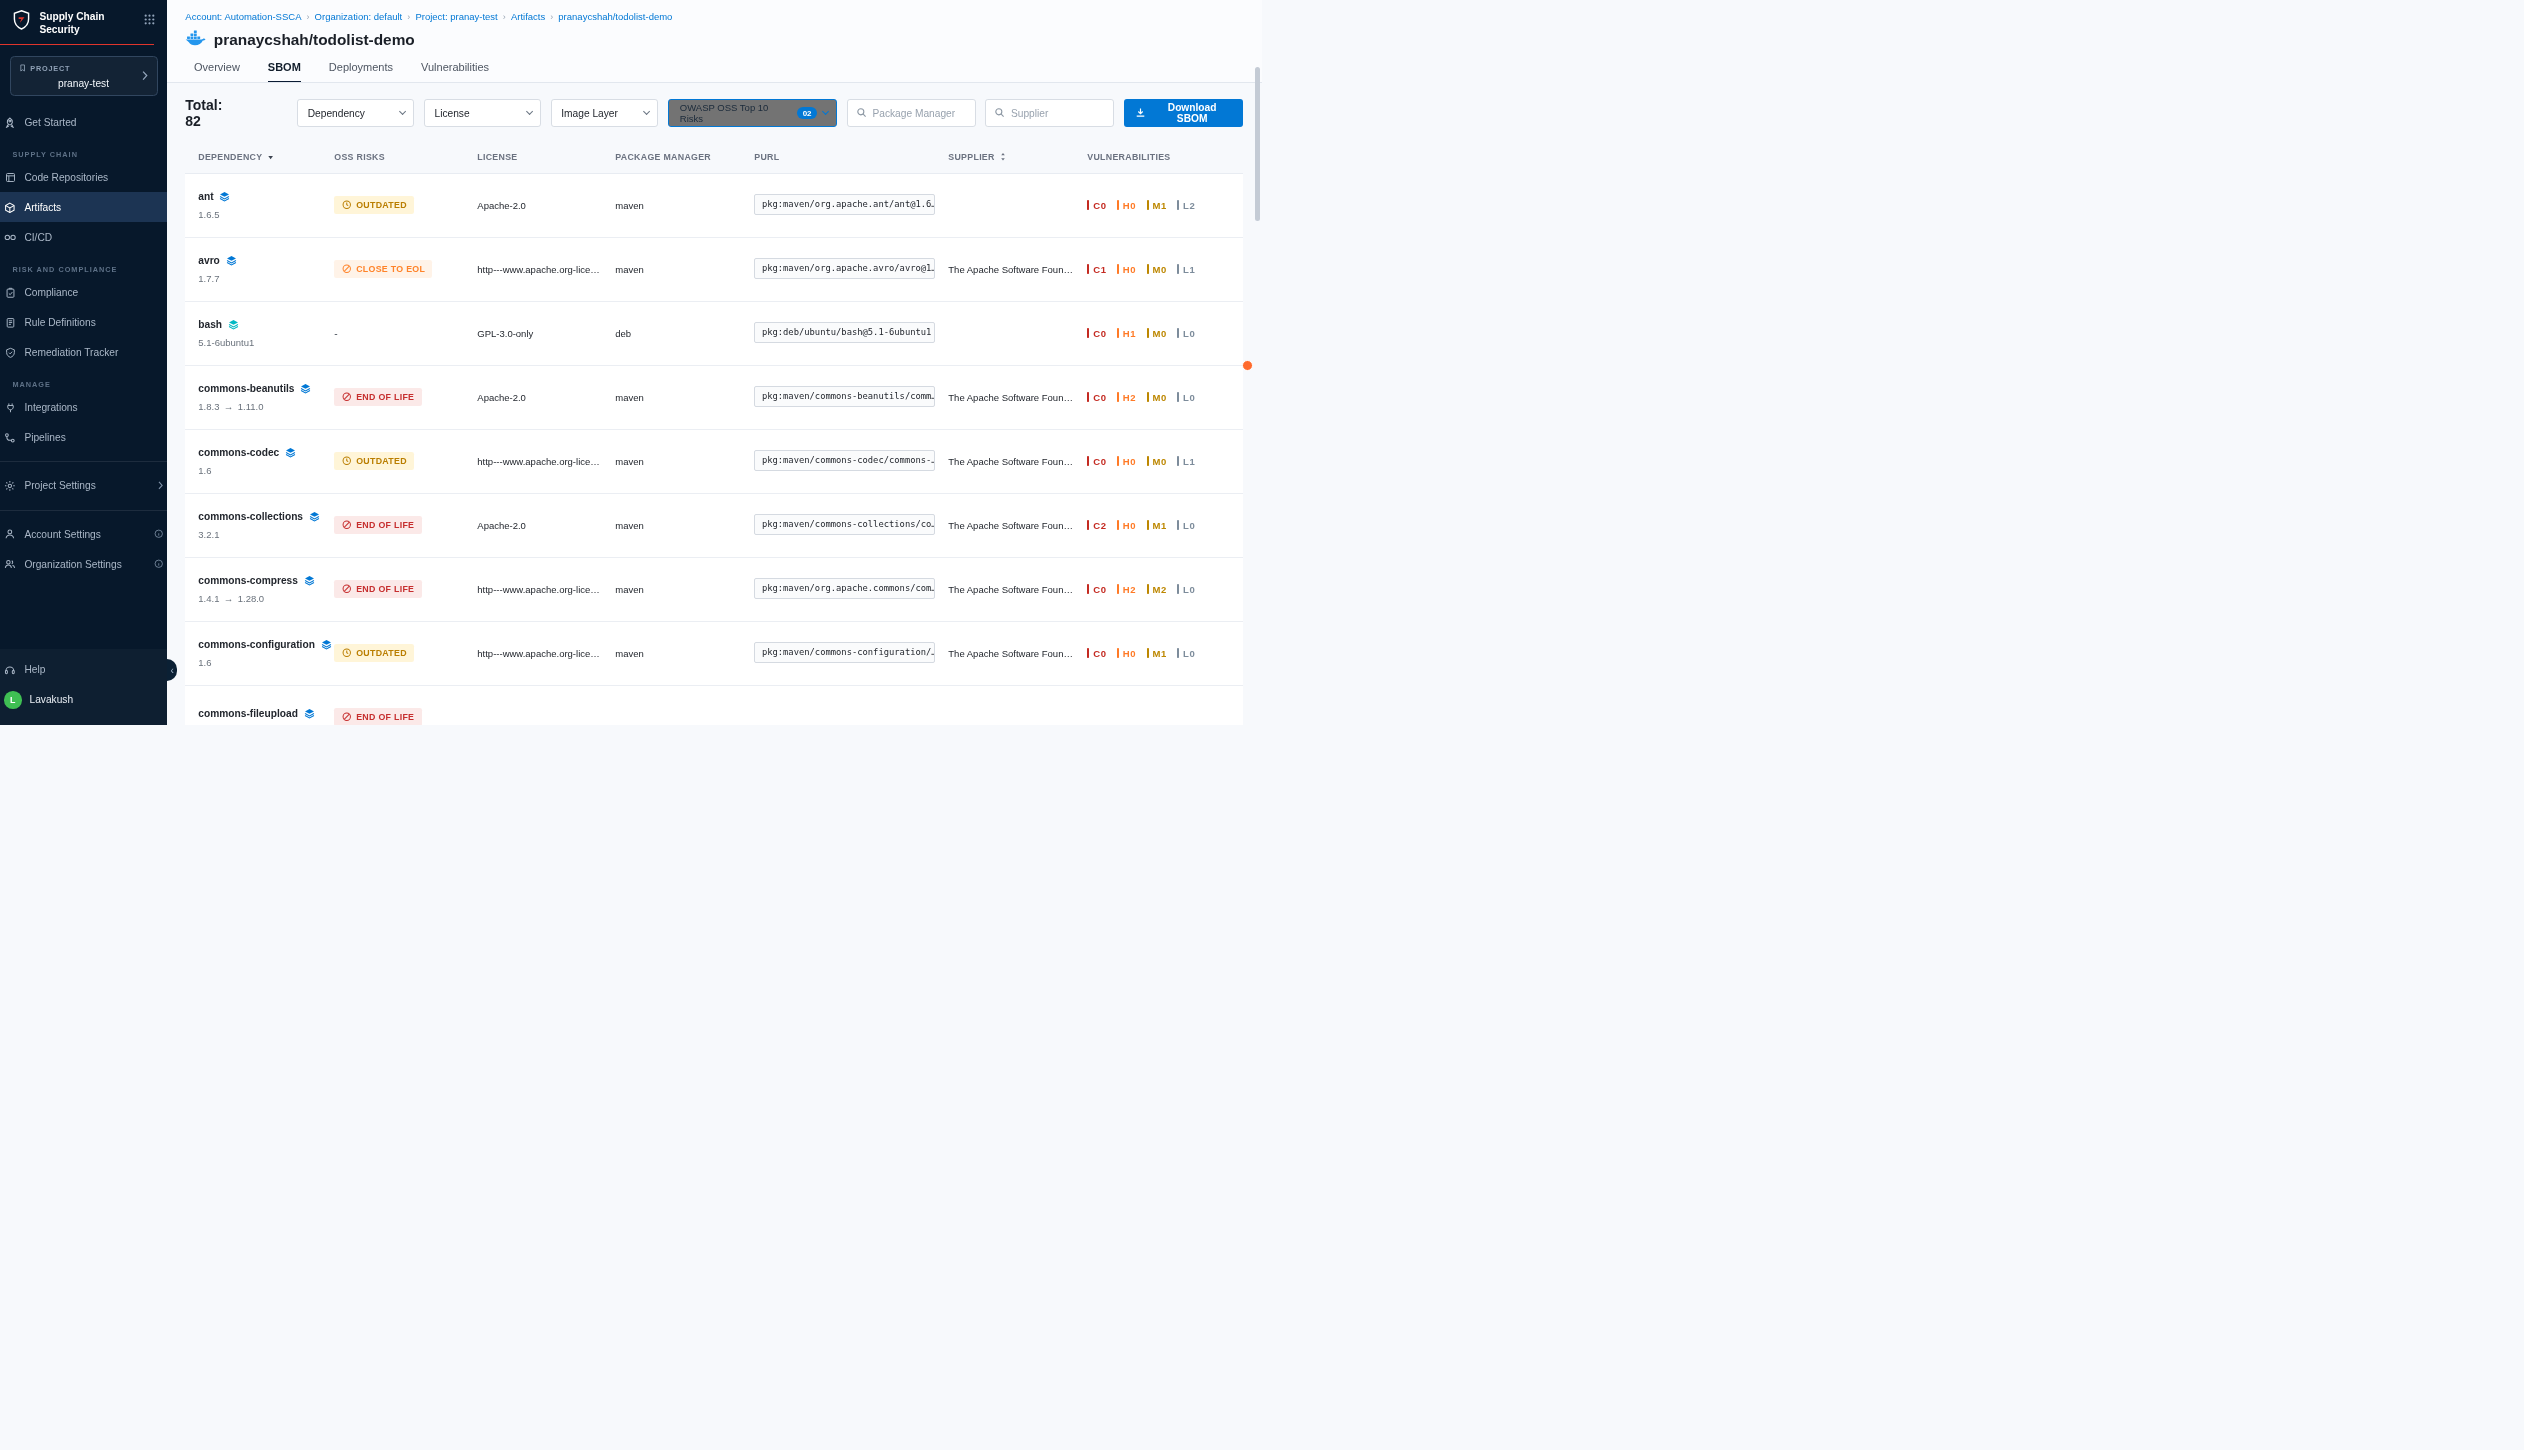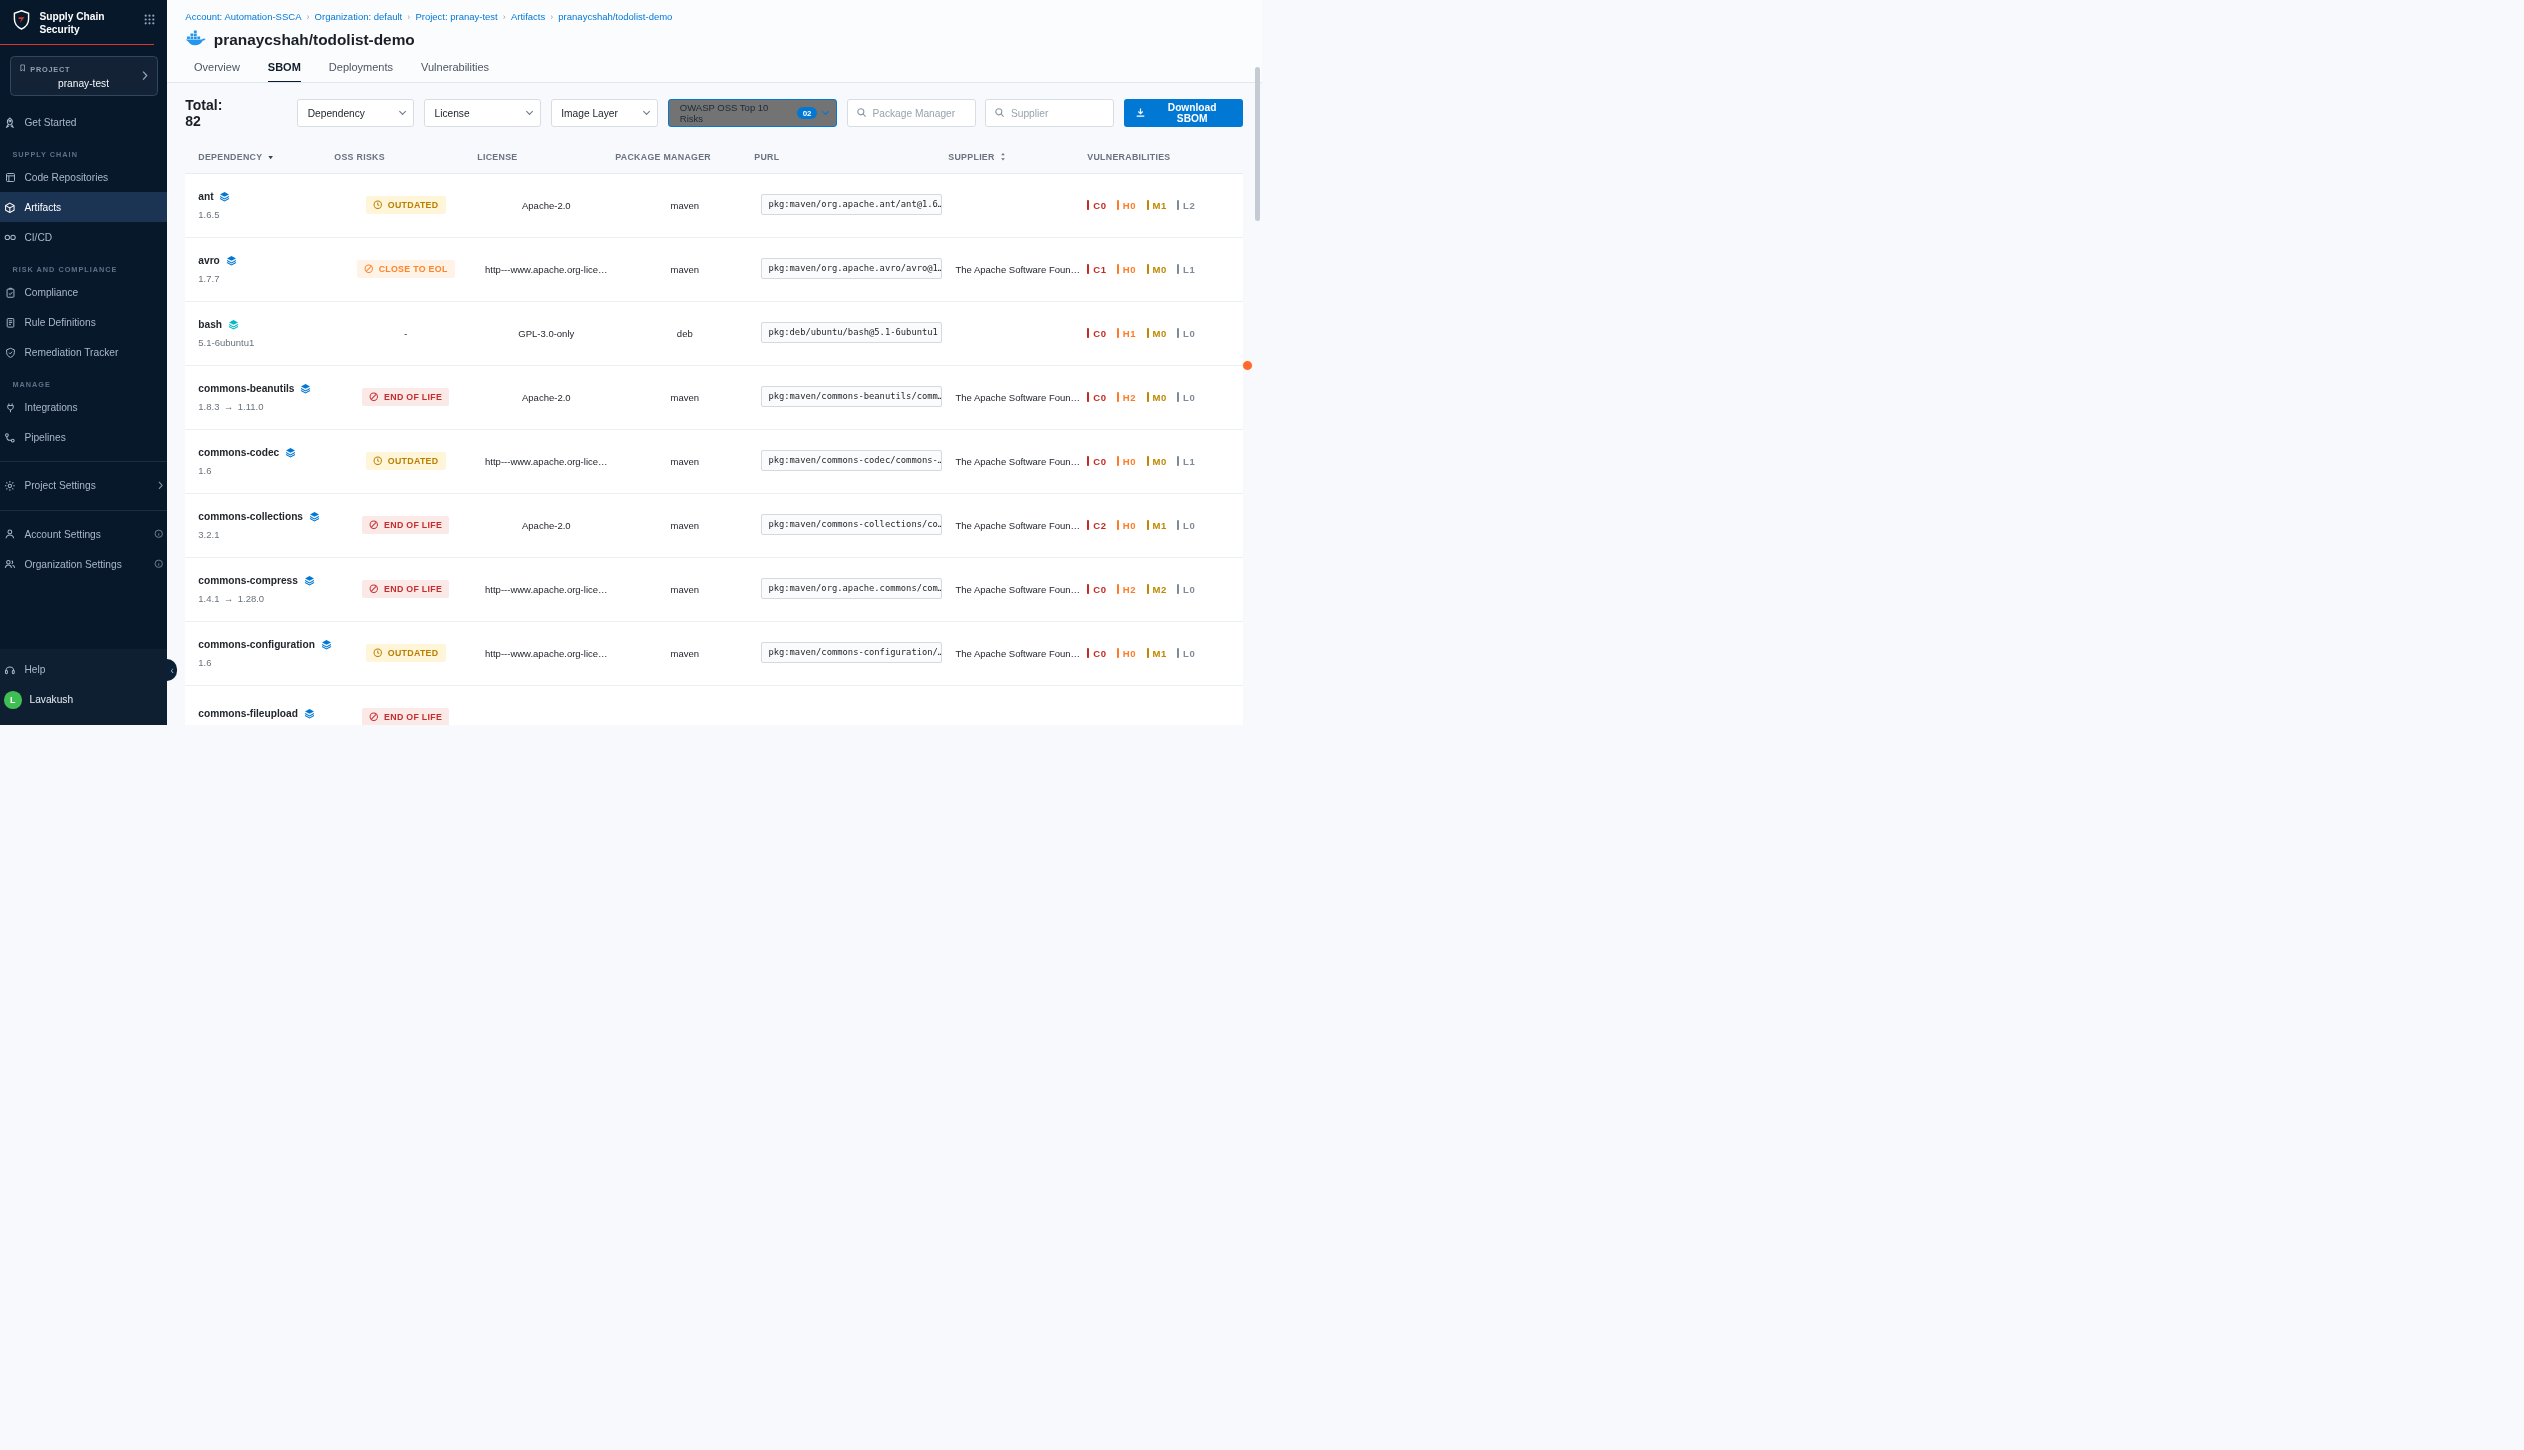--- a/index.html
+++ b/index.html
@@ -7,21 +7,21 @@
   body { font-family:"Liberation Sans", sans-serif; background:#F7F9FC; color:#23272E; }
   .app { display:flex; width:100%; height:100%; position:relative; }
 
   
   .sidebar { width:167px; min-width:167px; background:#07182B; color:#AFBCCC; display:flex; flex-direction:column; position:relative; z-index:2; }
   .sb-header { display:flex; align-items:flex-start; padding:10.2px 11.7px 7.3px 12.4px; }
   .app-title { margin-left:8px; width:80px; font-size:10.2px; font-weight:700; line-height:1.3; color:#FFFFFF; }
   .grid-icon { margin-left:auto; margin-top:3.7px; cursor:pointer; }
   .accent { height:1.5px; width:154px; background:#E0352C; }
   .project-card { margin:11px 9.5px 0; border:0.7px solid #31465F; background:rgba(255,255,255,0.05); border-radius:4.4px; padding:6.6px 8.8px; position:relative; cursor:pointer; }
-  .proj-label { display:flex; align-items:center; gap:3.7px; font-size:7.3px; letter-spacing:0.8px; color:#8FA0B5; font-weight:600; }
+  .proj-label { display:flex; gap:3.7px; font-size:7.3px; letter-spacing:0.8px; color:#8FA0B5; font-weight:600; }
   .proj-name { margin-top:3.7px; font-size:10.2px; font-weight:500; color:#F2F6FA;text-align:center; }
   .proj-chev { position:absolute; right:8.8px; top:50%; transform:translateY(-50%); color:#93A5BB; }
   .nav { margin-top:11px; }
   .nav-item { display:flex; align-items:center; gap:8px; height:30px; padding:0 4px; font-size:10.2px; color:#AAB7C7; cursor:pointer; white-space:nowrap; }
   .nav-item.active { background:#1C3453; color:#FFFFFF; }
   .nicon { display:flex; width:12.4px; justify-content:center; }
   .nicon svg { display:block; }
   .section-label { font-size:7.3px; letter-spacing:1px; font-weight:700; color:#5E7187; margin:12.4px 0 3.7px 12.4px; }
   .sb-divider { height:0.7px; background:rgba(255,255,255,0.09); margin:8.8px 0; }
   .right-slot { margin-left:auto; display:flex; align-items:center; color:#7E90A6; }
@@ -55,21 +55,21 @@
   .searchbox input { border:0; outline:0; flex:1; min-width:0; font-size:10.2px; color:#23272E; background:transparent; font-family:"Liberation Sans", sans-serif; }
   .searchbox input::placeholder { color:#98A2AE; }
   .download-btn { margin-left:auto; height:28px; background:#0278D5; border:0; border-radius:2.9px; color:#FFF; display:flex; align-items:center; gap:6.6px; padding:0 11.7px; font-size:10.2px; font-weight:700; cursor:pointer; font-family:"Liberation Sans", sans-serif; }
 
   
   .table { margin:0 19px 0 18.3px; }
   .grid-cols { display:grid; grid-template-columns:136px 143px 138px 139px 194px 139px 1fr; align-items:center; padding-left:13px; }
   .thead { height:31px; font-size:8.8px; font-weight:700; letter-spacing:0.3px; color:#6B7280; }
   .th { display:flex; align-items:center; gap:4.4px; }
   .tbody { background:#FFF; border-top:0.7px solid #E8ECF2; }
-  .row { height:64px; border-bottom:0.7px solid #EBEEF3; background:#FFF; cursor:pointer;text-align:center; }
+  .row { height:64px; border-bottom:0.7px solid #EBEEF3; background:#FFF; cursor:pointer; }
   .dep-name { display:flex; align-items:center; gap:5.8px; font-size:10.2px; font-weight:700; color:#23272E; }
   .layers { display:flex; }
   .dep-version { margin-top:7.3px; font-size:9.5px; color:#6A727C; display:flex; align-items:center; gap:4.4px; }
   .risk-dash { font-size:10.2px; color:#49505A; }
   .badge { display:inline-flex; align-items:center; gap:5.1px; font-size:8.8px; font-weight:700; letter-spacing:0.3px; padding:3.7px 7.3px; border-radius:2.2px; white-space:nowrap; }
   .badge .bicon { display:flex; }
   .outdated { color:#BA7E00; background:#FFF5D8; }
   .close-to-eol { color:#FF8329; background:#FFF3E8; }
   .end-of-life { color:#C62E2E; background:#FBE9E8; }
   .cell { font-size:9.5px; color:#23272E; }

